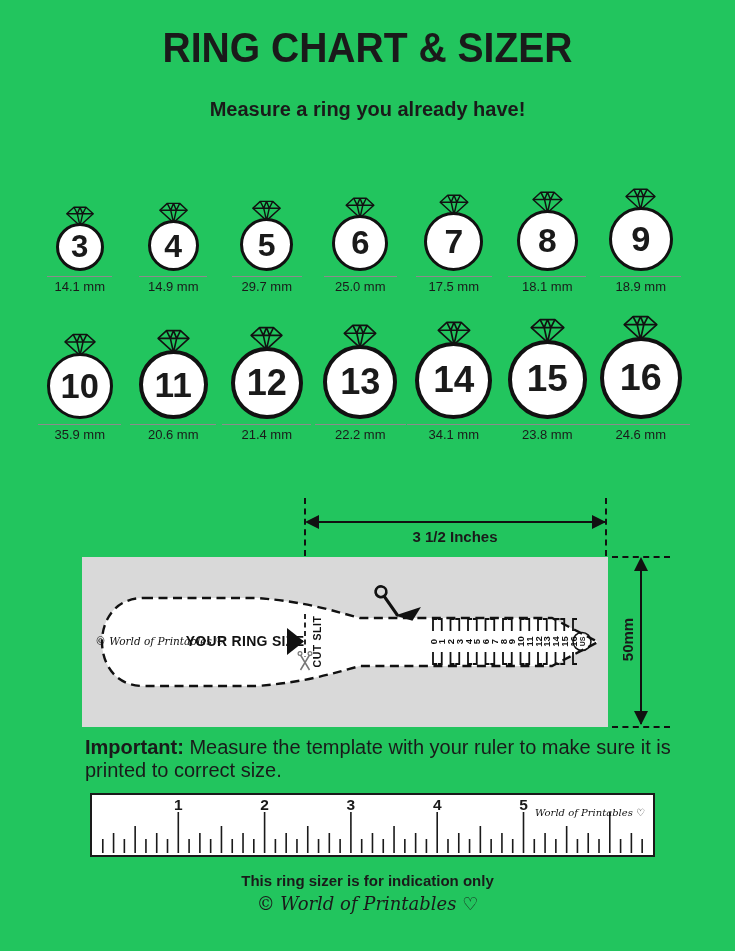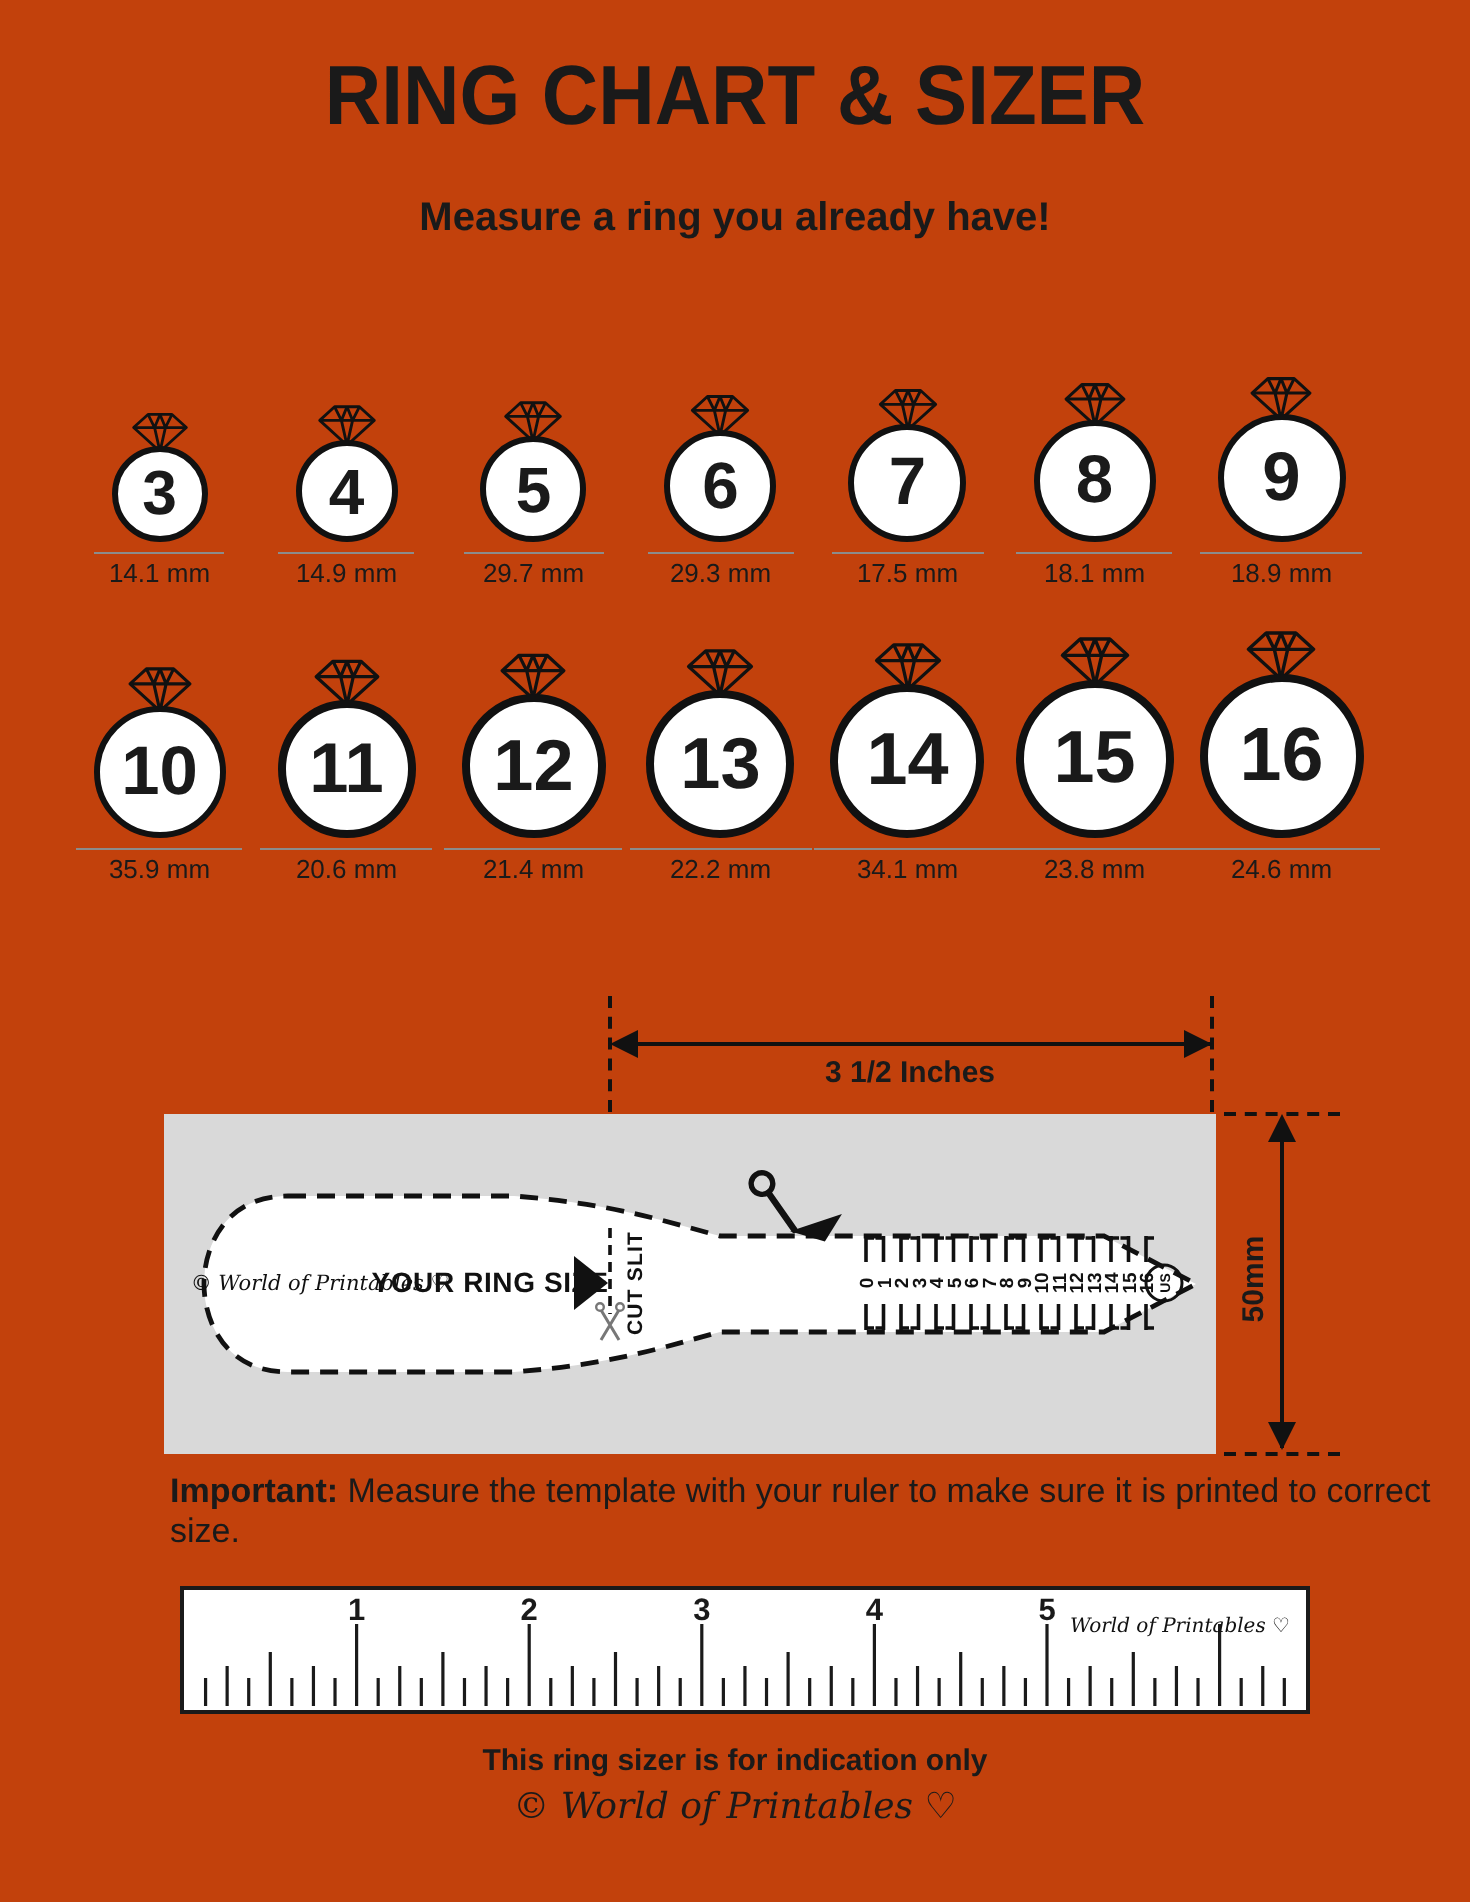--- a/index.html
+++ b/index.html
@@ -1,16 +1,16 @@
 <!DOCTYPE html>
 <html><head>
 <meta charset="utf-8">
 <style>
   html,body{margin:0;padding:0;background:#fff;}
-  .page{position:relative;width:735px;height:951px;background:#c2410c;overflow:hidden;
+  .page{position:relative;width:735px;height:951px;background:#22c55e;overflow:hidden;
         font-family:"Liberation Sans","DejaVu Sans",sans-serif;color:#1a1a1a;}
   
   .title{position:absolute;top:24px;left:0;width:735px;text-align:center;
          font-size:42px;font-weight:800;letter-spacing:0px;transform:scaleX(.93);transform-origin:center;}
   .intro{position:absolute;top:100px;left:0;width:735px;text-align:center;line-height:18px;}
   .intro-b{font-size:20px;font-weight:700;}
   .intro-s{font-size:15px;}
   
   .ring-row{position:absolute;left:33px;width:669px;display:flex;}
   .row1{top:178px;height:116px;}
@@ -43,21 +43,21 @@
   .us-t{font-size:7px;font-weight:700;fill:#111;}
   .tickpath{stroke:#111;stroke-width:1.8;fill:none;}
   .scalenum{font-size:9.5px;font-weight:700;fill:#111;}
   .hdash{position:absolute;height:0;border-top:2px dashed #111;left:612px;width:58px;}
   .varrow{position:absolute;left:640px;top:90px;width:2px;height:164px;background:#111;}
   .vah-top{left:634px;top:87px;border-width:0 7px 14px 7px;border-color:transparent transparent #111 transparent;}
   .vah-bot{left:634px;top:241px;border-width:14px 7px 0 7px;border-color:#111 transparent transparent transparent;}
   .hlabel{position:absolute;left:602px;top:161px;width:50px;text-align:center;font-size:15px;font-weight:700;
           transform:rotate(-90deg);}
   
-  .important{position:absolute;left:85px;top:736px;font-size:17px;}
+  .important{position:absolute;left:85px;top:736px;font-size:20px;}
   .important b{font-weight:700;}
   
   .ruler{position:absolute;left:90px;top:793px;width:561px;height:60px;border:2px solid #1a1a1a;background:#fff;}
   .rulernum{font-size:15.5px;font-weight:600;fill:#1a1a1a;}
   .rulerbrand{font-family:"DejaVu Serif","Liberation Serif",serif;font-style:italic;font-size:10px;fill:#111;text-anchor:end;}
   .rulerticks{stroke:#1a1a1a;stroke-width:1.6;fill:none;}
   
   .footer{position:absolute;top:871px;left:0;width:735px;text-align:center;line-height:19px;}
   .foot-b{font-size:15px;font-weight:700;}
   .foot-s{font-size:15px;}
@@ -111,21 +111,21 @@
       </div>
       <div class="ring-item">
         <svg class="dia" width="32" height="22" viewBox="0 0 100 70">
           <g fill="none" stroke="#111" stroke-width="4.6" stroke-linejoin="round">
             <path d="M30 4 L70 4 L94 26 L50 66 L6 26 Z"></path>
             <path d="M30 4 L41 26 M70 4 L59 26 M6 26 H94 M41 26 L50 66 M59 26 L50 66 M50 4 L41 26 M50 4 L59 26"></path>
           </g>
         </svg>
         <div class="circ" style="width:56px;height:56px;border-width:3.5px;font-size:32.8px">6</div>
         <div class="uline" style="width:73px"></div>
-        <div class="mm">29.3 mm</div>
+        <div class="mm">25.0 mm</div>
       </div>
       <div class="ring-item">
         <svg class="dia" width="32" height="22" viewBox="0 0 100 70">
           <g fill="none" stroke="#111" stroke-width="4.6" stroke-linejoin="round">
             <path d="M30 4 L70 4 L94 26 L50 66 L6 26 Z"></path>
             <path d="M30 4 L41 26 M70 4 L59 26 M6 26 H94 M41 26 L50 66 M59 26 L50 66 M50 4 L41 26 M50 4 L59 26"></path>
           </g>
         </svg>
         <div class="circ" style="width:59px;height:59px;border-width:3.6px;font-size:33.62px">7</div>
         <div class="uline" style="width:76px"></div>

